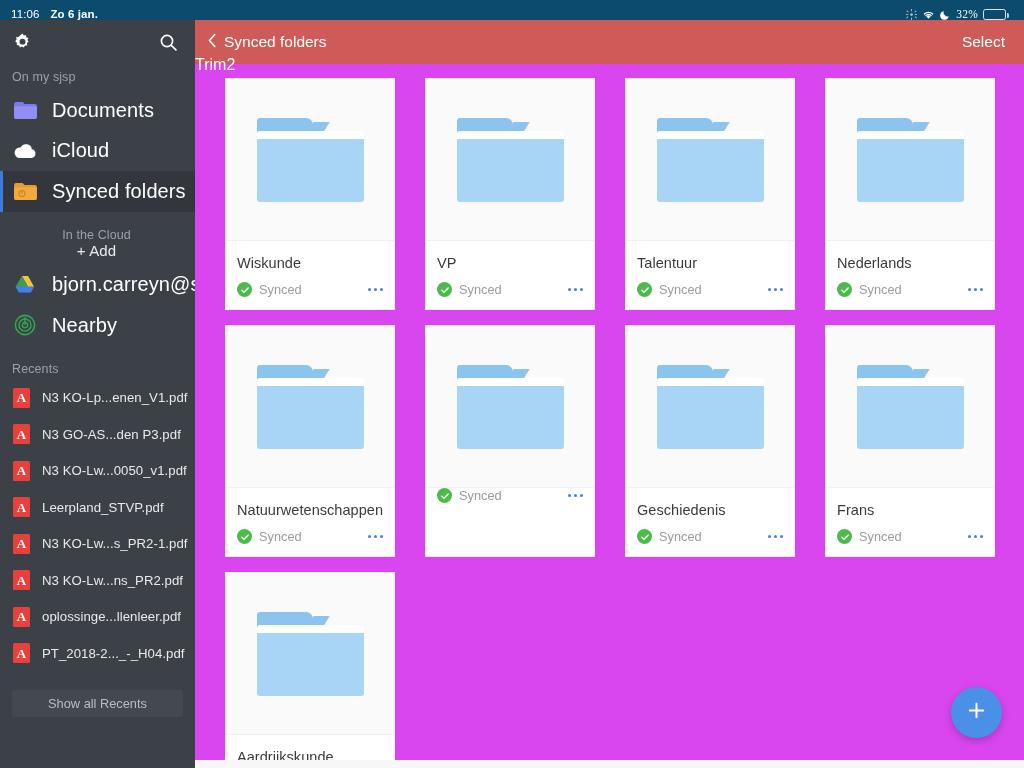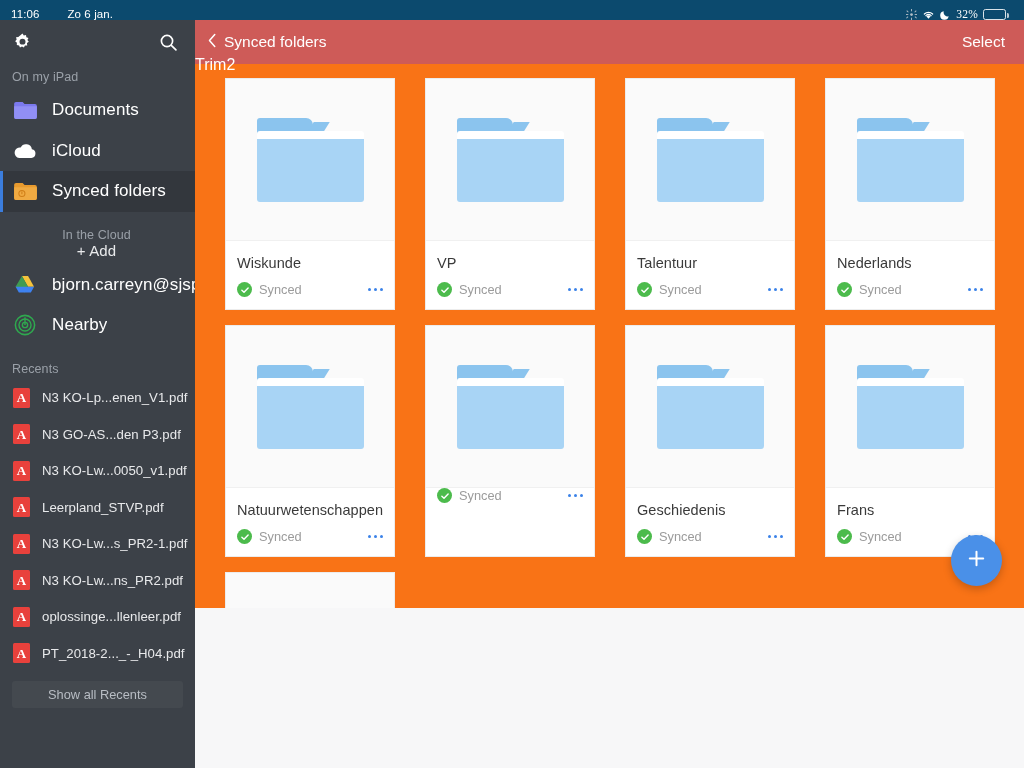--- a/index.html
+++ b/index.html
@@ -16,21 +16,21 @@
     width: 1024px; height: 20px;
     background: #0c4a6e;
     display: flex; align-items: flex-end;
     color: #ffffff;
     font-size: 11.5px;
     z-index: 40;
   }
   .sb-left { display: flex; align-items: center; gap: 11px; padding-left: 11px; }
   .sb-right { margin-left: auto; display: flex; align-items: center; gap: 5px; padding-right: 18px; font-family: Liberation Serif, serif; }
   .sb-time { font-weight: 400; letter-spacing: .1px; }
-  .sb-date { font-weight: 400; letter-spacing: .1px; margin-left: 17px; }
+  .sb-date { font-weight: 700; letter-spacing: .1px; }
   .sb-pct { font-size: 11.5px; letter-spacing: .2px; }
   .icon-sync-sb { width: 11px; height: 11px; opacity: .85; }
   .icon-wifi-sb { width: 13px; height: 11px; }
   .icon-moon-sb { width: 11px; height: 11px; }
   .battery {
     width: 23px; height: 11px;
     border: 1px solid rgba(255,255,255,.85);
     border-radius: 2.5px;
     position: relative;
     padding: 1.5px;
@@ -70,21 +70,21 @@
   .nav-item {
     height: 40.5px;
     display: flex; align-items: center;
     padding-left: 12px;
     gap: 14px;
     position: relative;
     cursor: pointer;
   }
   .nav-item .label {
     color: #ffffff;
-    font-size: 17px;
+    font-size: 20px;
     letter-spacing: .1px;
     white-space: nowrap;
     overflow: hidden;
   }
   .nav-item.selected { background: #33373d; }
   .nav-item.selected:before {
     content: ""; position: absolute; left: 0; top: 0;
     width: 3px; height: 100%; background: #3b7ddd;
   }
   .nav-ico { width: 26px; height: 22px; display: flex; align-items: center; justify-content: center; flex: 0 0 26px; }
@@ -109,21 +109,21 @@
     position: relative;
     flex: 0 0 17px;
     display: flex; align-items: center; justify-content: center;
   }
   .pdf-ico span {
     color: #fff; font-size: 13px; font-weight: bold;
     font-family: "Liberation Serif", serif;
     line-height: 1;
   }
   .show-all {
-    margin: 9px 12px 0 12px;
+    margin: 18px 12px 0 12px;
     height: 27px;
     background: #44494f;
     border-radius: 3px;
     display: flex; align-items: center; justify-content: center;
     color: #b8bdc4;
     font-size: 12.8px;
     cursor: pointer;
   }
 
   
@@ -151,22 +151,22 @@
   .hdr-select {
     margin-left: auto; padding-right: 19px;
     font-size: 15.5px;
     cursor: pointer;
     z-index: 2;
   }
 
   
   .content {
     position: absolute; top: 64px; left: 195px;
-    width: 829px; height: 544px;
-    background: #f97316;
+    width: 829px; height: 696px;
+    background: #d946ef;
     overflow: hidden;
   }
   .grid {
     display: grid;
     grid-template-columns: repeat(4, 170px);
     gap: 15px 30px;
     padding: 14px 0 0 30px;
   }
   .card {
     width: 170px;
@@ -311,21 +311,21 @@
     </span>
     <span class="sb-icon-btn">
       <svg viewBox="0 0 24 24" width="21" height="21" fill="none" stroke="#ffffff" stroke-width="1.9">
         <circle cx="10.3" cy="10.3" r="6.4"></circle>
           <line x1="15.2" y1="15.2" x2="20.5" y2="20.5" stroke-linecap="round"></line>
       </svg>
     </span>
   </div>
 
   <div class="sb-section-head">
-    <span>On my iPad</span>
+    <span>On my sjsp</span>
   </div>
 
   <div class="nav-item">
     <span class="nav-ico">
       <svg viewBox="0 0 24 19" width="23" height="18">
         <path d="M0 3a2 2 0 0 1 2-2h7l2 2.2h11a2 2 0 0 1 2 2V17a2 2 0 0 1-2 2H2a2 2 0 0 1-2-2Z" fill="#7b79ee"></path>
         <path d="M0 5.6h24V17a2 2 0 0 1-2 2H2a2 2 0 0 1-2-2Z" fill="#918ff5"></path>
       </svg>
     </span>
     <span class="label">Documents</span>

